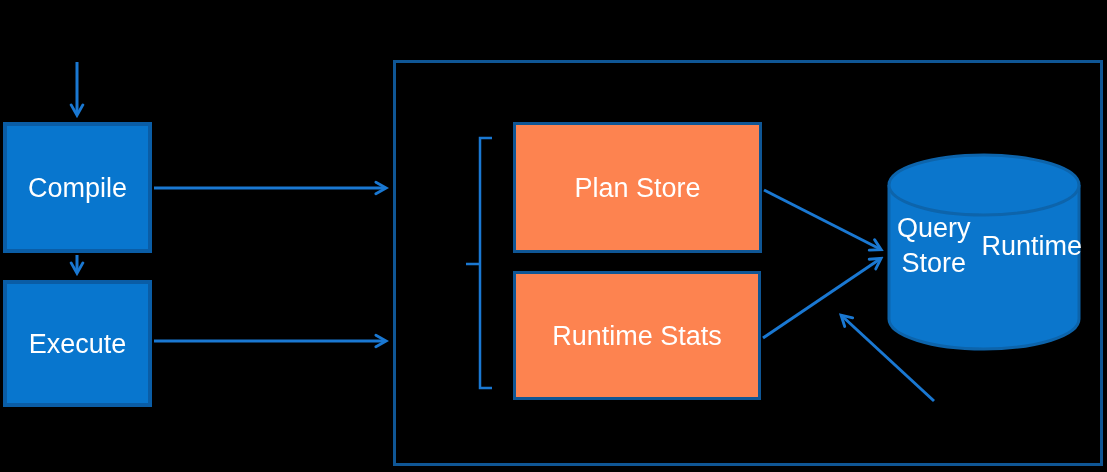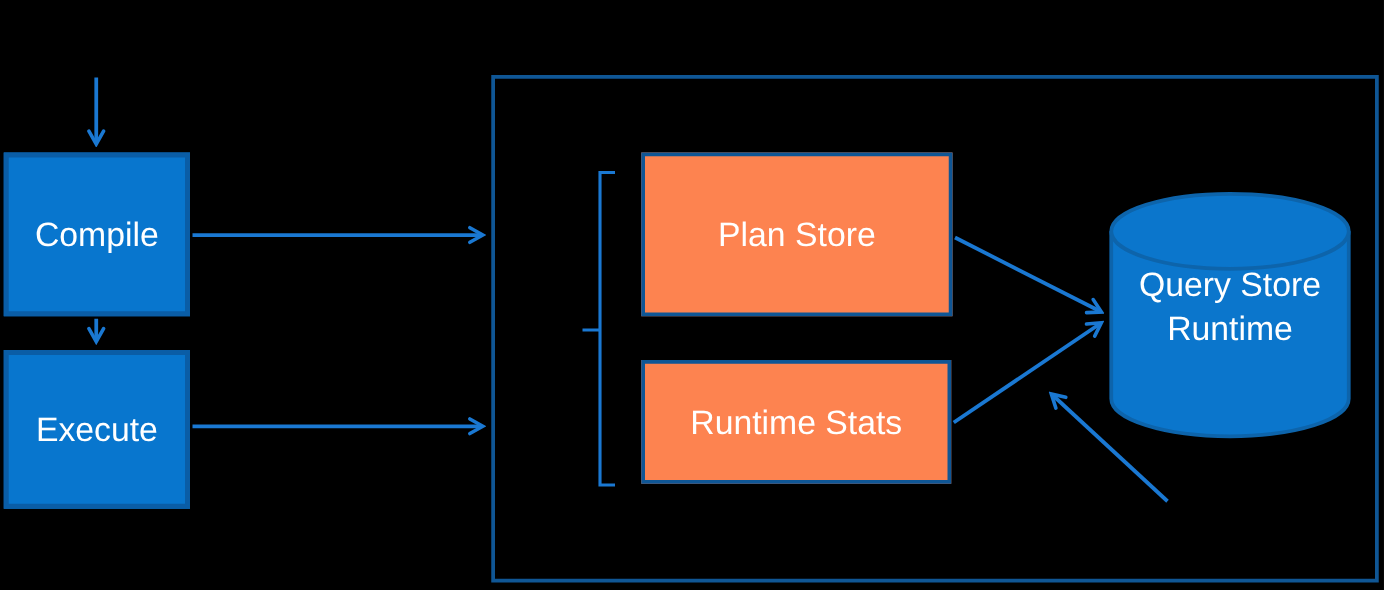--- a/index.html
+++ b/index.html
@@ -41,29 +41,29 @@
     position:absolute;
     left:393px;top:60px;width:710px;height:406px;
     border:3px solid var(--navy-border);
     background:transparent;
   }
   .orange-box{
     background:var(--orange);
     border:3px solid var(--navy-border);
   }
   #plan-store-box{left:513px;top:122px;width:249px;height:131px;}
-  #runtime-stats-box{left:513px;top:288px;width:248px;height:99px;}
+  #runtime-stats-box{left:513px;top:271px;width:248px;height:129px;}
   #cylinder{
     position:absolute;
     left:886px;top:153px;width:196px;height:200px;
   }
   #cylinder svg{position:absolute;left:0;top:0;}
   #cylinder .cyl-label{
     position:absolute;left:0;top:58px;width:196px;
-    display:flex;flex-direction:column;align-items:center;justify-content:center;
+    display:flex;align-items:center;justify-content:center;
     font-size:27px;line-height:35px;text-align:center;
   }
   #connector-layer{
     position:absolute;left:0;top:0;width:1107px;height:472px;
     pointer-events:none;
   }
   .connector{stroke:var(--arrow-blue);stroke-width:3;fill:none;}
   .bracket-path{stroke:var(--arrow-blue);stroke-width:2.5;fill:none;}
   .arrowhead{stroke:var(--arrow-blue);fill:none;}
   .cyl-body{fill:var(--cylinder-fill);stroke:var(--cylinder-stroke);stroke-width:3;}

